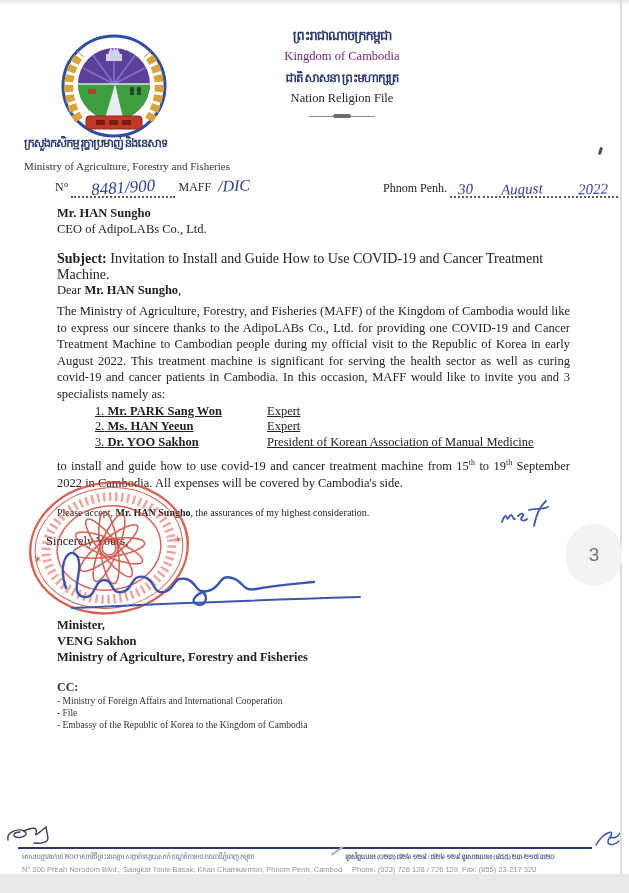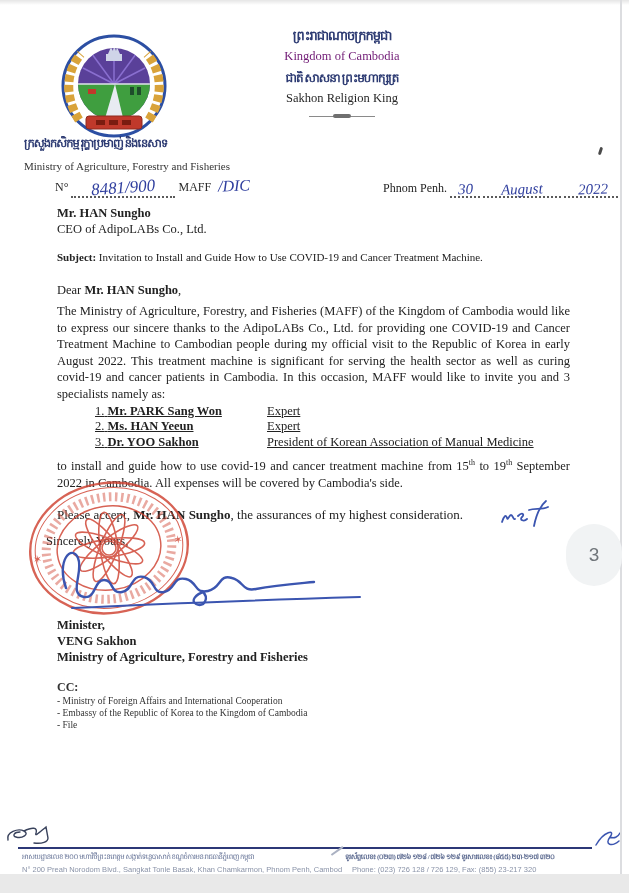--- a/index.html
+++ b/index.html
@@ -30,29 +30,29 @@
   .hand { font-style:italic; color:#2f3e9e; font-family:"Liberation Serif", serif; }
   .ref-num { display:inline-block; width:104px; }
   .ref-num .hand { font-size:17px; display:inline-block; transform:rotate(-4deg); position:relative; top:2px; }
   .ref-dic { font-size:16px; display:inline-block; transform:rotate(-2deg); margin-left:4px; }
   .dateline { position:absolute; top:179px; left:383px; font-size:12px; white-space:nowrap; }
   .dateline .hand { font-size:15px; display:inline-block; transform:rotate(-2deg); position:relative; top:2px; }
   .pen-mark { position:absolute; top:147px; left:599px; width:3px; height:8px; background:#4a4a4a; transform:rotate(18deg); border-radius:2px; }
 
   
   .recipient { position:absolute; top:206px; left:57px; font-size:12.5px; line-height:15.5px; }
-  .subject { position:absolute; top:251px; left:57px; width:516px; font-size:11px; }
+  .subject { position:absolute; top:251px; left:57px; width:516px; font-size:14px; }
   .salutation { position:absolute; top:283px; left:57px; font-size:12.5px; }
   .para1 { position:absolute; top:303px; left:57px; width:513px; font-size:12.5px; line-height:16.6px; text-align:justify; }
   .b { font-weight:bold; }
   .speclist { position:absolute; top:404px; left:95px; width:480px; font-size:12.5px; }
   .specrow { display:flex; line-height:15.3px;text-decoration:underline; }
   .spec-left { width:172px; }
   .para2 { position:absolute; top:455px; left:57px; width:513px; font-size:12.5px; line-height:16.6px; text-align:justify; }
-  .closing { position:absolute; top:507px; left:57px; width:516px; font-size:13px; }
+  .closing { position:absolute; top:507px; left:57px; width:516px; font-size:10px; }
   .initials { position:absolute; top:498px; left:498px; width:52px; height:32px; }
   .sincerely { position:absolute; top:534px; left:46px; font-size:12.5px; }
   .stamp { position:absolute; top:478px; left:24px; width:170px; height:140px; }
   .signature { position:absolute; top:542px; left:52px; width:320px; height:72px; }
   .signatory { position:absolute; top:617px; left:57px; font-size:12.5px; font-weight:bold; line-height:16px; }
   .cc { position:absolute; top:681px; left:57px; font-size:9.5px; line-height:12px; color:#333; }
   .cc-label { font-weight:bold; font-size:12px; margin-bottom:2px; }
 
   
   .footer-rule { position:absolute; top:847px; left:18px; width:574px; height:2px; background:#2c3877; }
@@ -106,21 +106,21 @@
     <rect x="28" y="84" width="56" height="13" rx="3" fill="#c0392b" stroke="#8e2a1e"></rect>
     <rect x="38" y="88" width="9" height="5" fill="#7a1c10"></rect>
     <rect x="51" y="88" width="9" height="5" fill="#7a1c10"></rect>
     <rect x="64" y="88" width="9" height="5" fill="#7a1c10"></rect>
   </svg>
 
   <div class="hdr-center">
     <div class="khmer hdr-kh-title">ព្រះរាជាណាចក្រកម្ពុជា</div>
     <div class="hdr-en-title">Kingdom of Cambodia</div>
     <div class="khmer hdr-kh-motto">ជាតិ សាសនា ព្រះមហាក្សត្រ</div>
-    <div class="hdr-en-motto">Sakhon Religion King</div>
+    <div class="hdr-en-motto">Nation Religion File</div>
     <div class="hdr-divider"></div>
   </div>
 
   <div class="ministry">
     <div class="khmer">ក្រសួងកសិកម្ម រុក្ខាប្រមាញ់ និងនេសាទ</div>
     <div class="ministry-en">Ministry of Agriculture, Forestry and Fisheries</div>
   </div>
 
   <div class="refline">
     <span>N°</span>
@@ -215,22 +215,22 @@
 
   <div class="signatory">
     <div>Minister,</div>
     <div>VENG Sakhon</div>
     <div>Ministry of Agriculture, Forestry and Fisheries</div>
   </div>
 
   <div class="cc">
     <div class="cc-label">CC:</div>
     <div>- Ministry of Foreign Affairs and International Cooperation</div>
+    <div>- File</div>
     <div>- Embassy of the Republic of Korea to the Kingdom of Cambodia</div>
-    <div>- File</div>
   </div>
 
   <svg class="f-scribble-l" viewBox="0 0 56 24">
     <path d="M4,16 C2,8 14,4 20,7 C26,10 18,15 12,13 C8,12 10,8 16,8 M20,7 C28,3 34,3 32,9 C30,14 38,6 42,3 L44,14 C44,18 38,20 30,19" stroke="#39425c" stroke-width="1.4" fill="none" stroke-linecap="round"></path>
   </svg>
   <svg class="f-scribble-r" viewBox="0 0 34 22">
     <path d="M6,16 C14,2 26,0 20,8 C14,16 22,18 29,12 M20,8 C24,10 28,8 30,4" stroke="#3b55b0" stroke-width="1.5" fill="none" stroke-linecap="round"></path>
   </svg>
   <div class="footer-rule"></div>
   <div class="f-divider-mark"></div>

